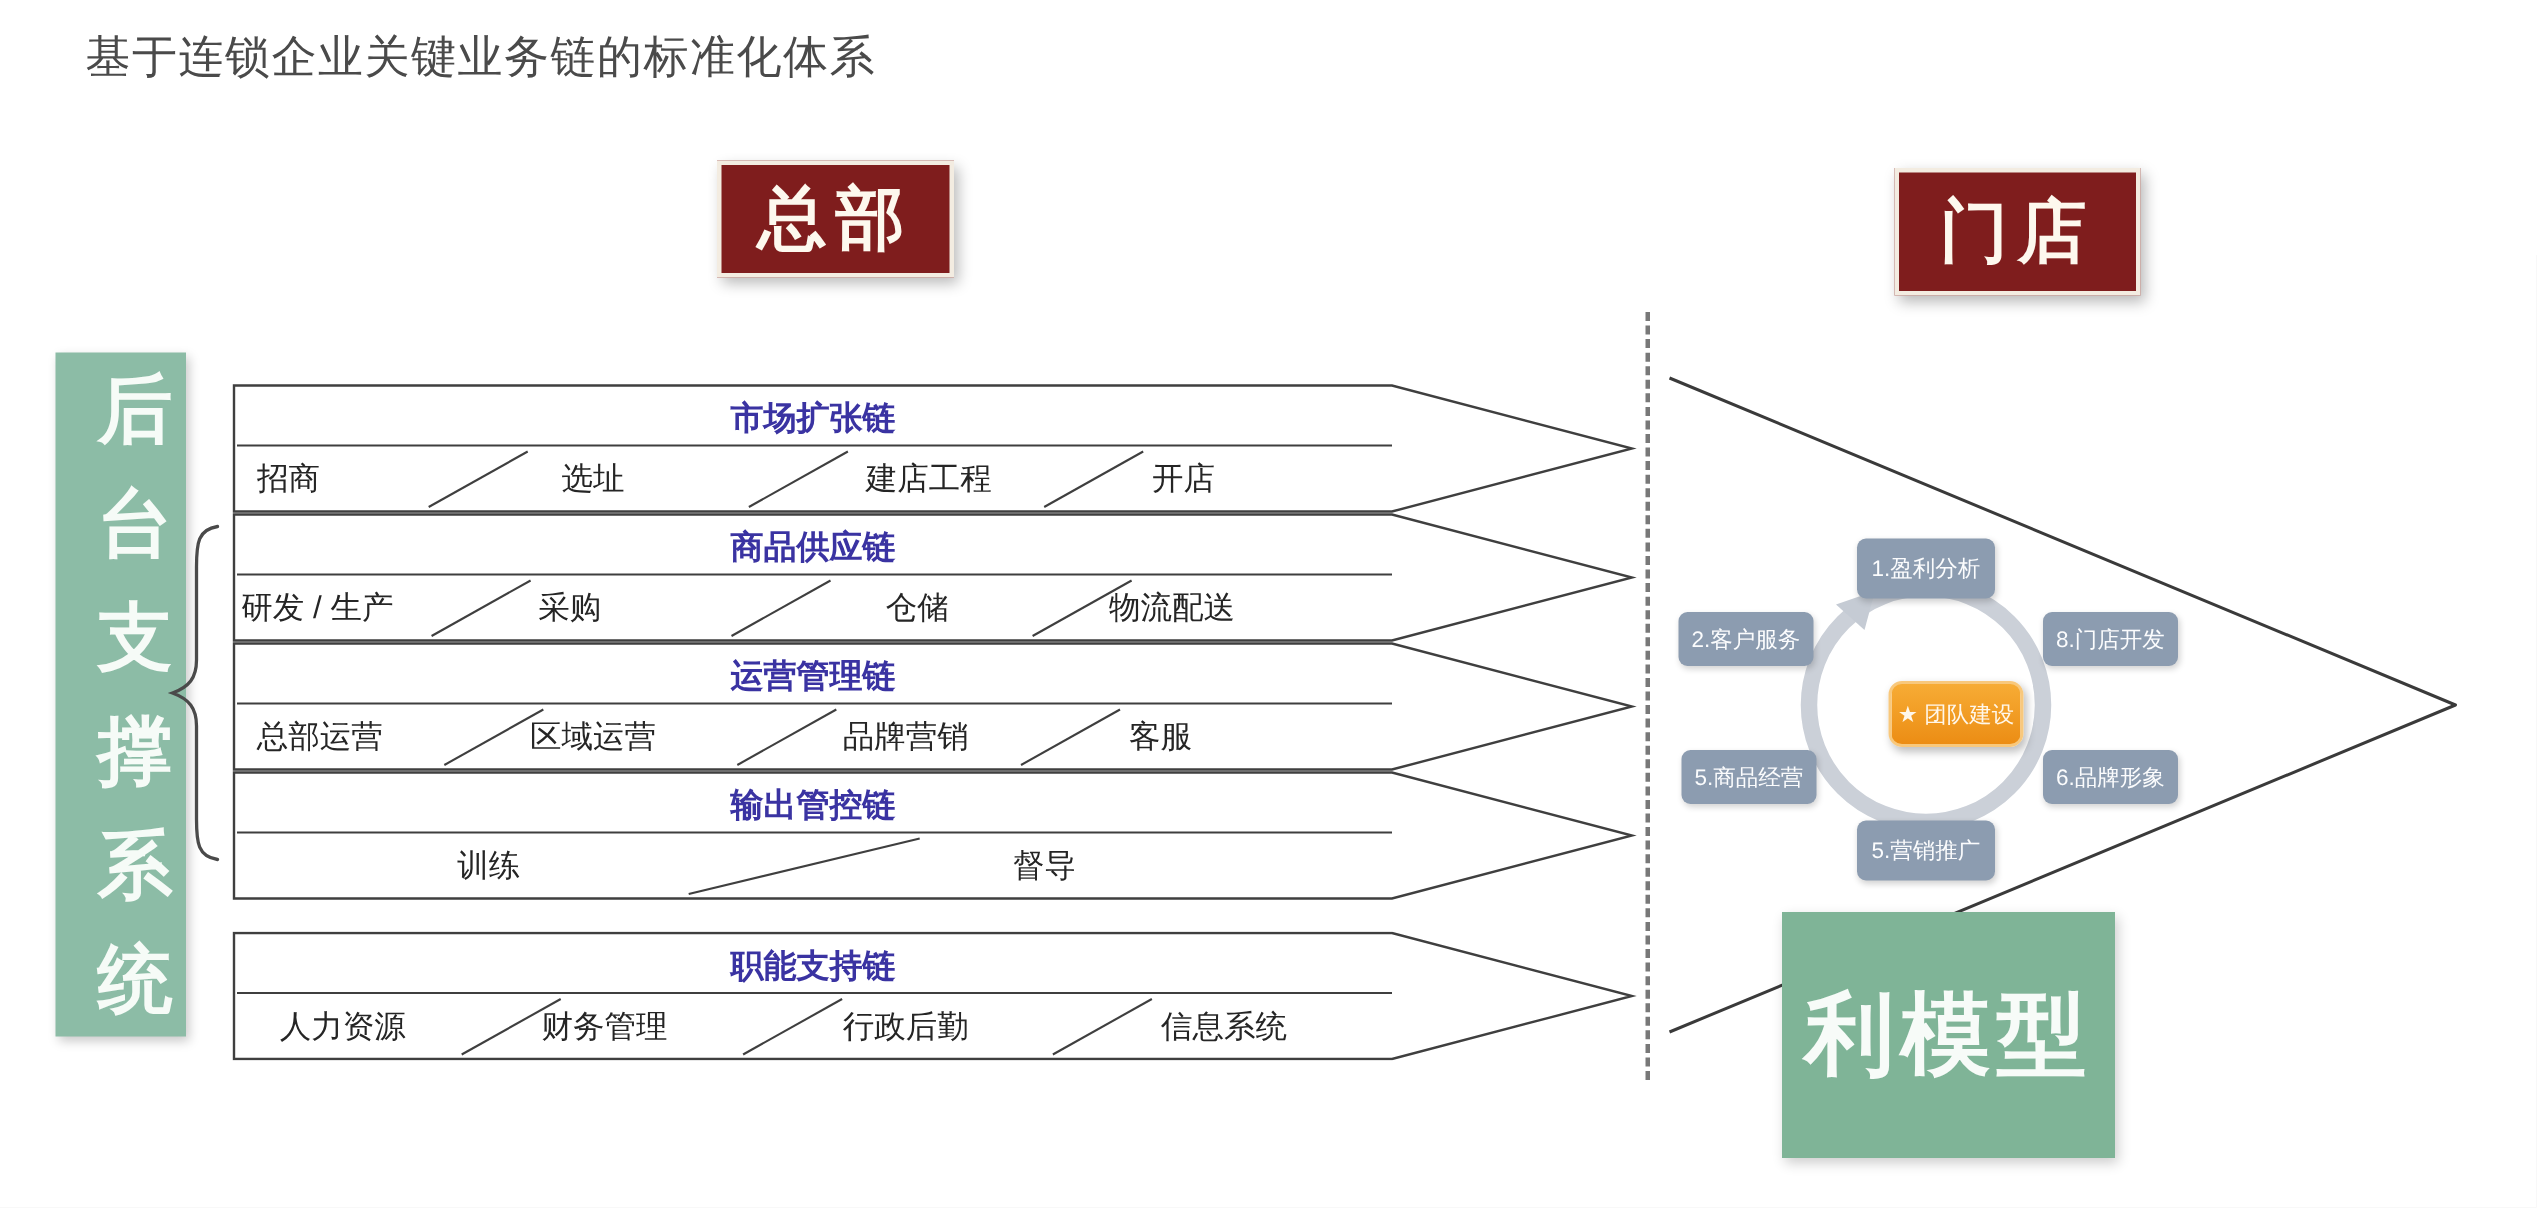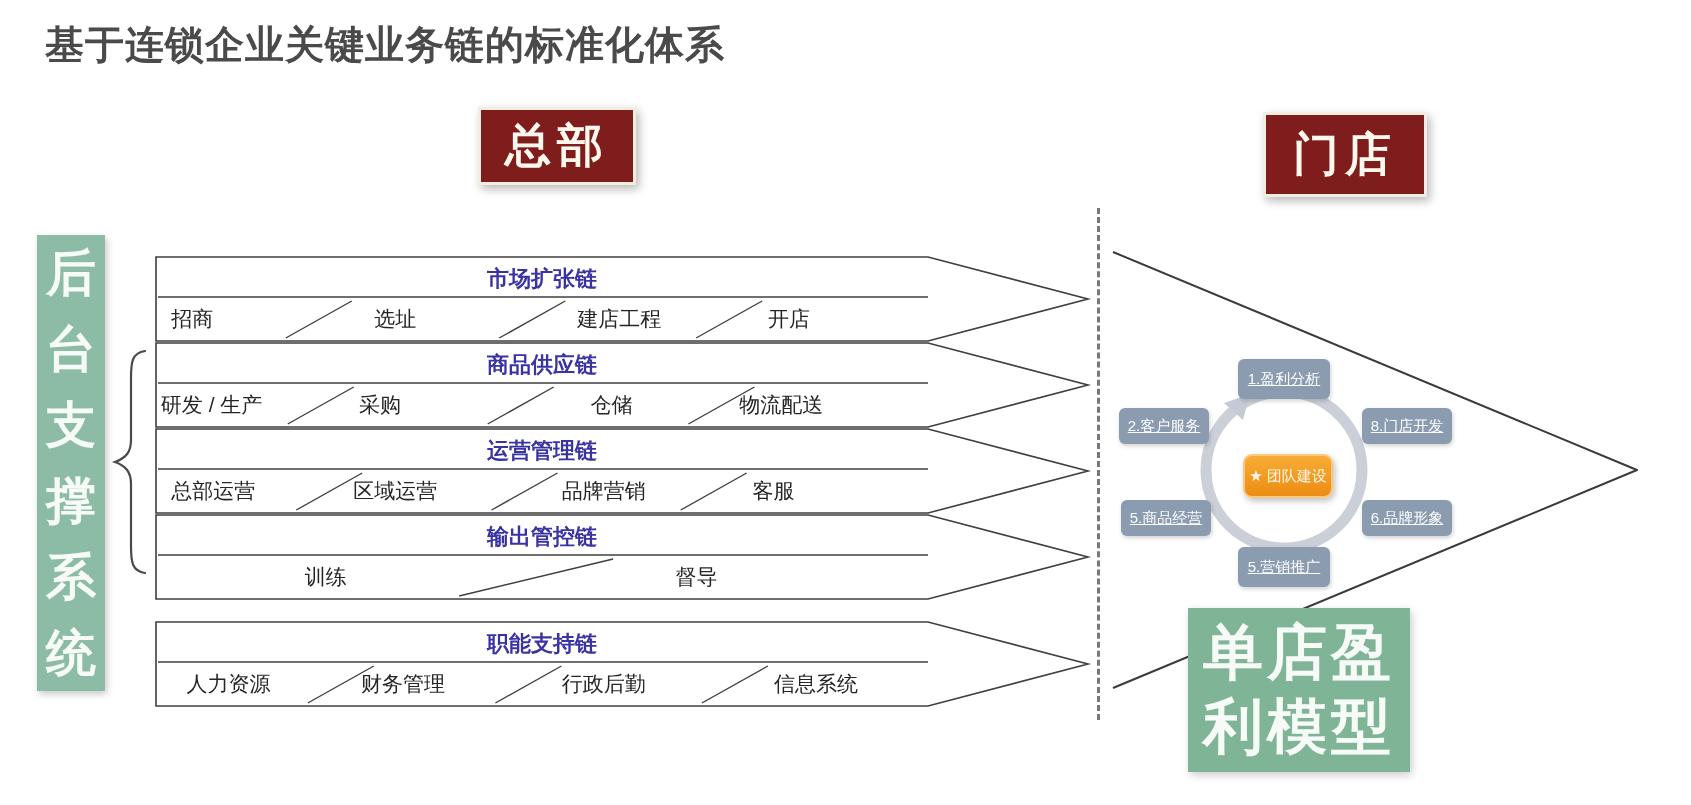--- a/index.html
+++ b/index.html
@@ -1,56 +1,57 @@
 <!DOCTYPE html>
 <html><head>
 <meta charset="utf-8">
 <style>
   html,body{margin:0;padding:0;background:#f4f4f4;}
   .stage{
     position:relative;width:1691px;height:805px;background:#ffffff;
     font-family:"Liberation Sans","DejaVu Sans",sans-serif;overflow:hidden;
   }
   .main-title{
-    position:absolute;left:45px;top:18px;font-size:39px;font-weight:700;
+    position:absolute;left:57px;top:18px;font-size:30px;font-weight:400;
     color:#4a4a4a;letter-spacing:1px;white-space:nowrap;
   }
   .orange-box{
     position:absolute;display:flex;align-items:center;justify-content:center;
     background:#7f1d1d;color:#fdf8ee;font-weight:700;
     border:3px solid #f3ece1;box-shadow:3px 4px 9px rgba(0,0,0,.28);
   }
   .hq-box{left:478px;top:107px;width:152px;height:72px;font-size:46px;letter-spacing:6px;}
   .store-box{left:1263px;top:112px;width:158px;height:79px;font-size:46px;letter-spacing:6px;}
   .backend-bar{
     position:absolute;left:37px;top:235px;width:68px;height:456px;
     background:#8cbca6;color:#f6fbf7;font-size:50px;font-weight:700;
     text-align:center;line-height:76px;word-break:break-all;
     box-shadow:2px 3px 7px rgba(0,0,0,.22);
+    padding-left:19px;
   }
   .brace{position:absolute;left:111px;top:348px;}
   .chains-layer{position:absolute;left:0;top:0;}
   .chain-row{position:absolute;left:150px;width:942px;height:86px;}
   .dashed-divider{
     position:absolute;left:1097px;top:208px;height:512px;width:0;
     border-left:3px dashed #787878;
   }
   .funnel{position:absolute;left:1100px;top:240px;}
   .cycle{position:absolute;left:1110px;top:340px;width:345px;height:265px;}
   .cycle svg{position:absolute;left:0;top:0;}
   .cycle-node{
     position:absolute;display:flex;align-items:center;justify-content:center;
     background:#8c9cb0;color:#fbfcfd;font-size:15px;border-radius:6px;
-    box-shadow:1px 2px 4px rgba(0,0,0,.18);white-space:nowrap;text-decoration:underline;
+    box-shadow:1px 2px 4px rgba(0,0,0,.18);white-space:nowrap;
   }
   .cycle-center{
     position:absolute;display:flex;align-items:center;justify-content:center;
     background:linear-gradient(180deg,#f7ac35 0%,#ec8d14 100%);
     border:2px solid #f8c87c;border-radius:9px;color:#fff7ea;font-size:15px;
-    box-shadow:2px 3px 6px rgba(0,0,0,.25);white-space:nowrap;
+    box-shadow:2px 3px 6px rgba(0,0,0,.25);white-space:nowrap;margin-left:16px;
   }
   .green-box{
     position:absolute;left:1188px;top:608px;width:222px;height:164px;
     background:#7fb497;color:#f7fbf8;font-weight:800;font-size:60px;
     display:flex;flex-direction:column;align-items:center;justify-content:center;
     line-height:74px;letter-spacing:4px;box-shadow:2px 3px 8px rgba(0,0,0,.2);
   }
   .chain-svg text{font-family:"Liberation Sans","DejaVu Sans",sans-serif;}
 </style>
 </head>
@@ -147,17 +148,16 @@
   <div class="cycle-node" style="left: 128px; top: 19px; width: 92px; height: 40px;">1.盈利分析</div>
       <div class="cycle-node" style="left: 252px; top: 68px; width: 90px; height: 36px;">8.门店开发</div>
       <div class="cycle-node" style="left: 252px; top: 160px; width: 90px; height: 36px;">6.品牌形象</div>
       <div class="cycle-node" style="left: 128px; top: 207px; width: 92px; height: 40px;">5.营销推广</div>
       <div class="cycle-node" style="left: 11px; top: 160px; width: 90px; height: 36px;">5.商品经营</div>
       <div class="cycle-node" style="left: 9px; top: 68px; width: 90px; height: 36px;">2.客户服务</div>
       <div class="cycle-center" style="left: 133px; top: 114px; width: 86px; height: 40px;">★ 团队建设</div>
     </div>
 
   <div class="green-box">
-    <span>单店盈</span>
     <span>利模型</span>
   </div>
 
 </div>
 
 </body></html>

